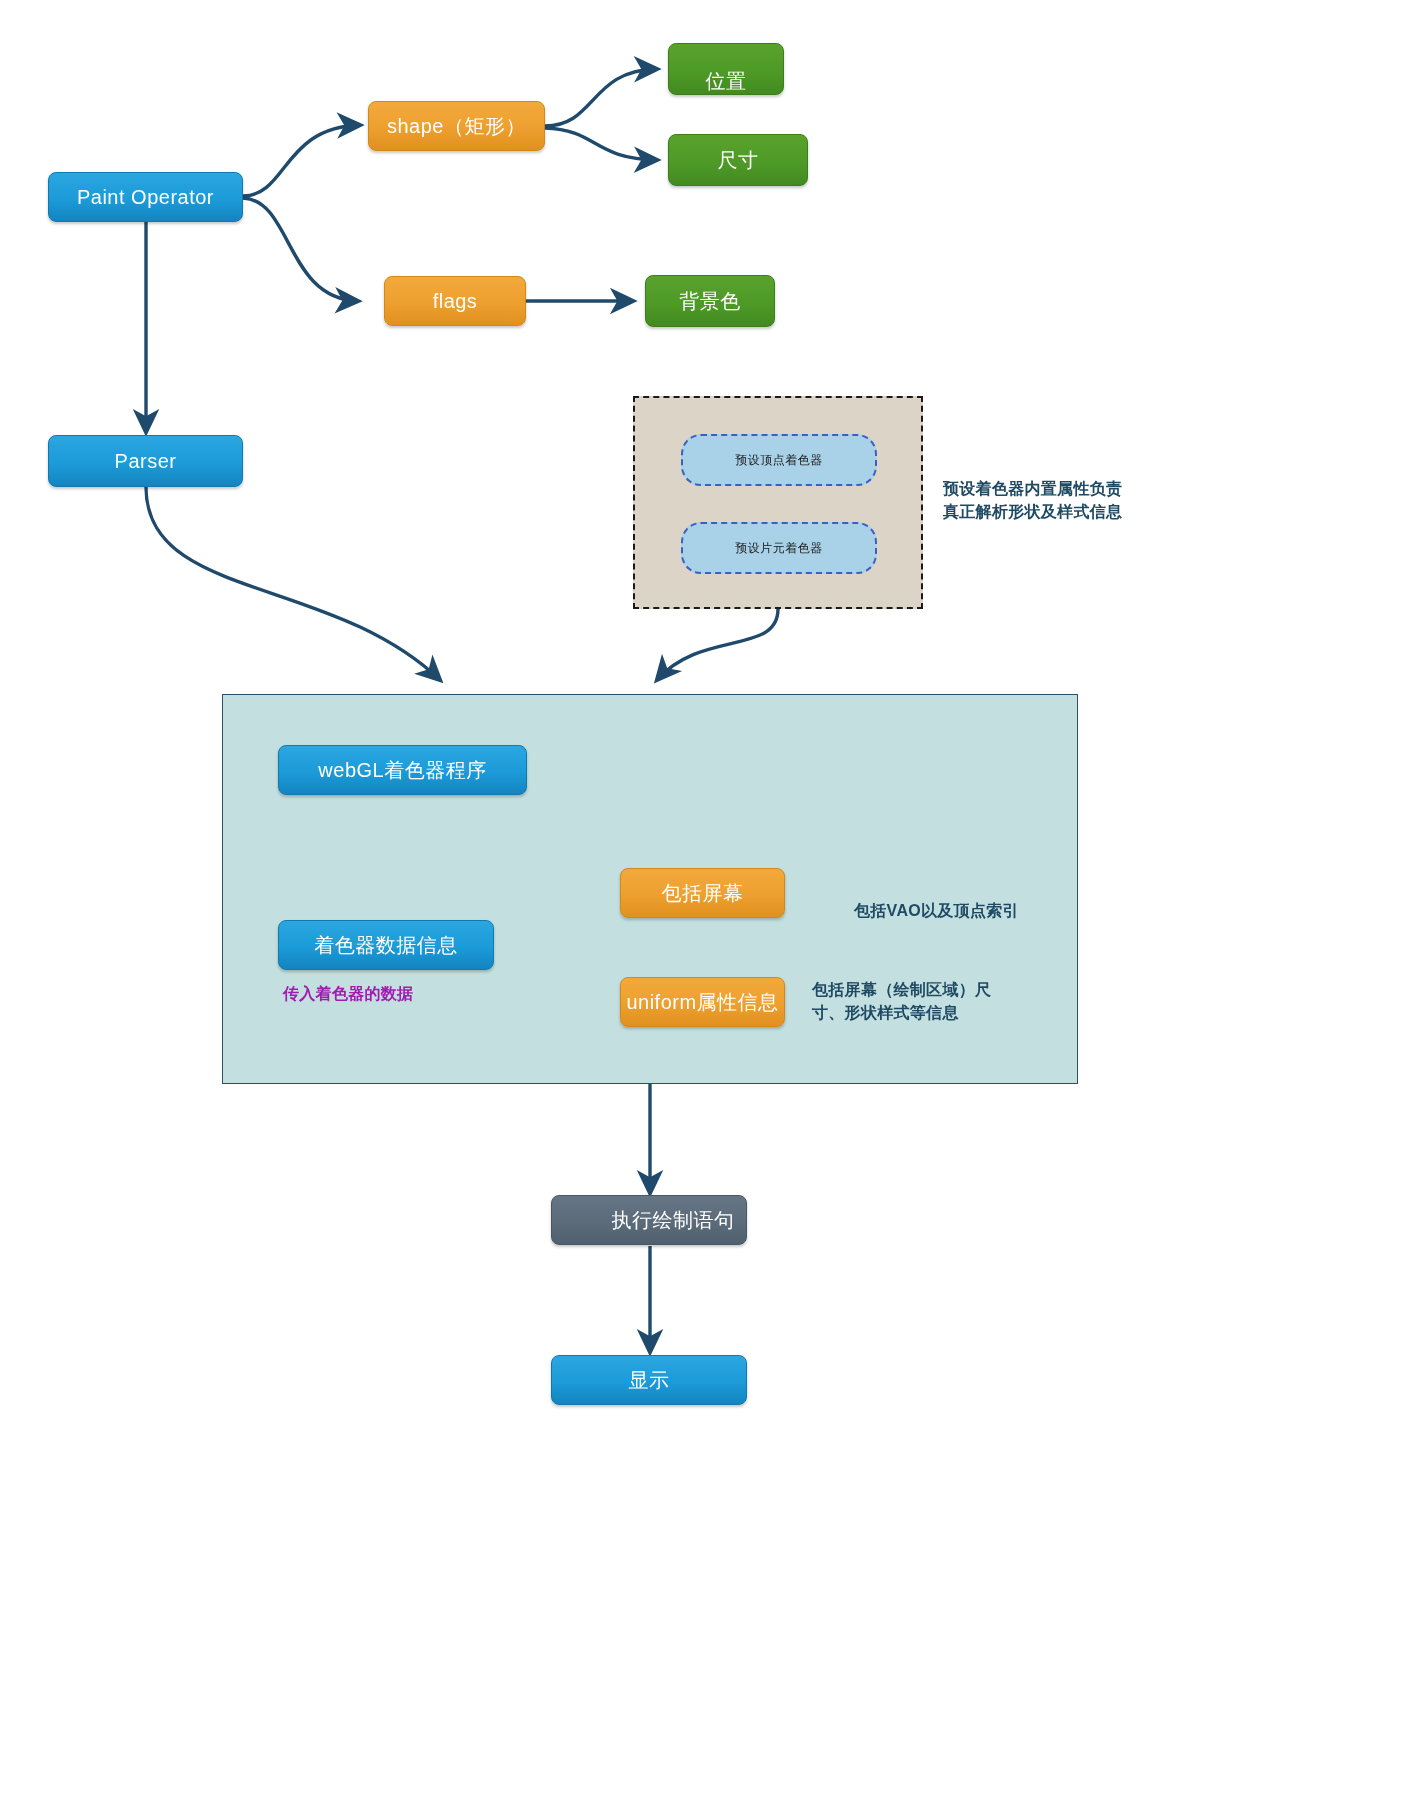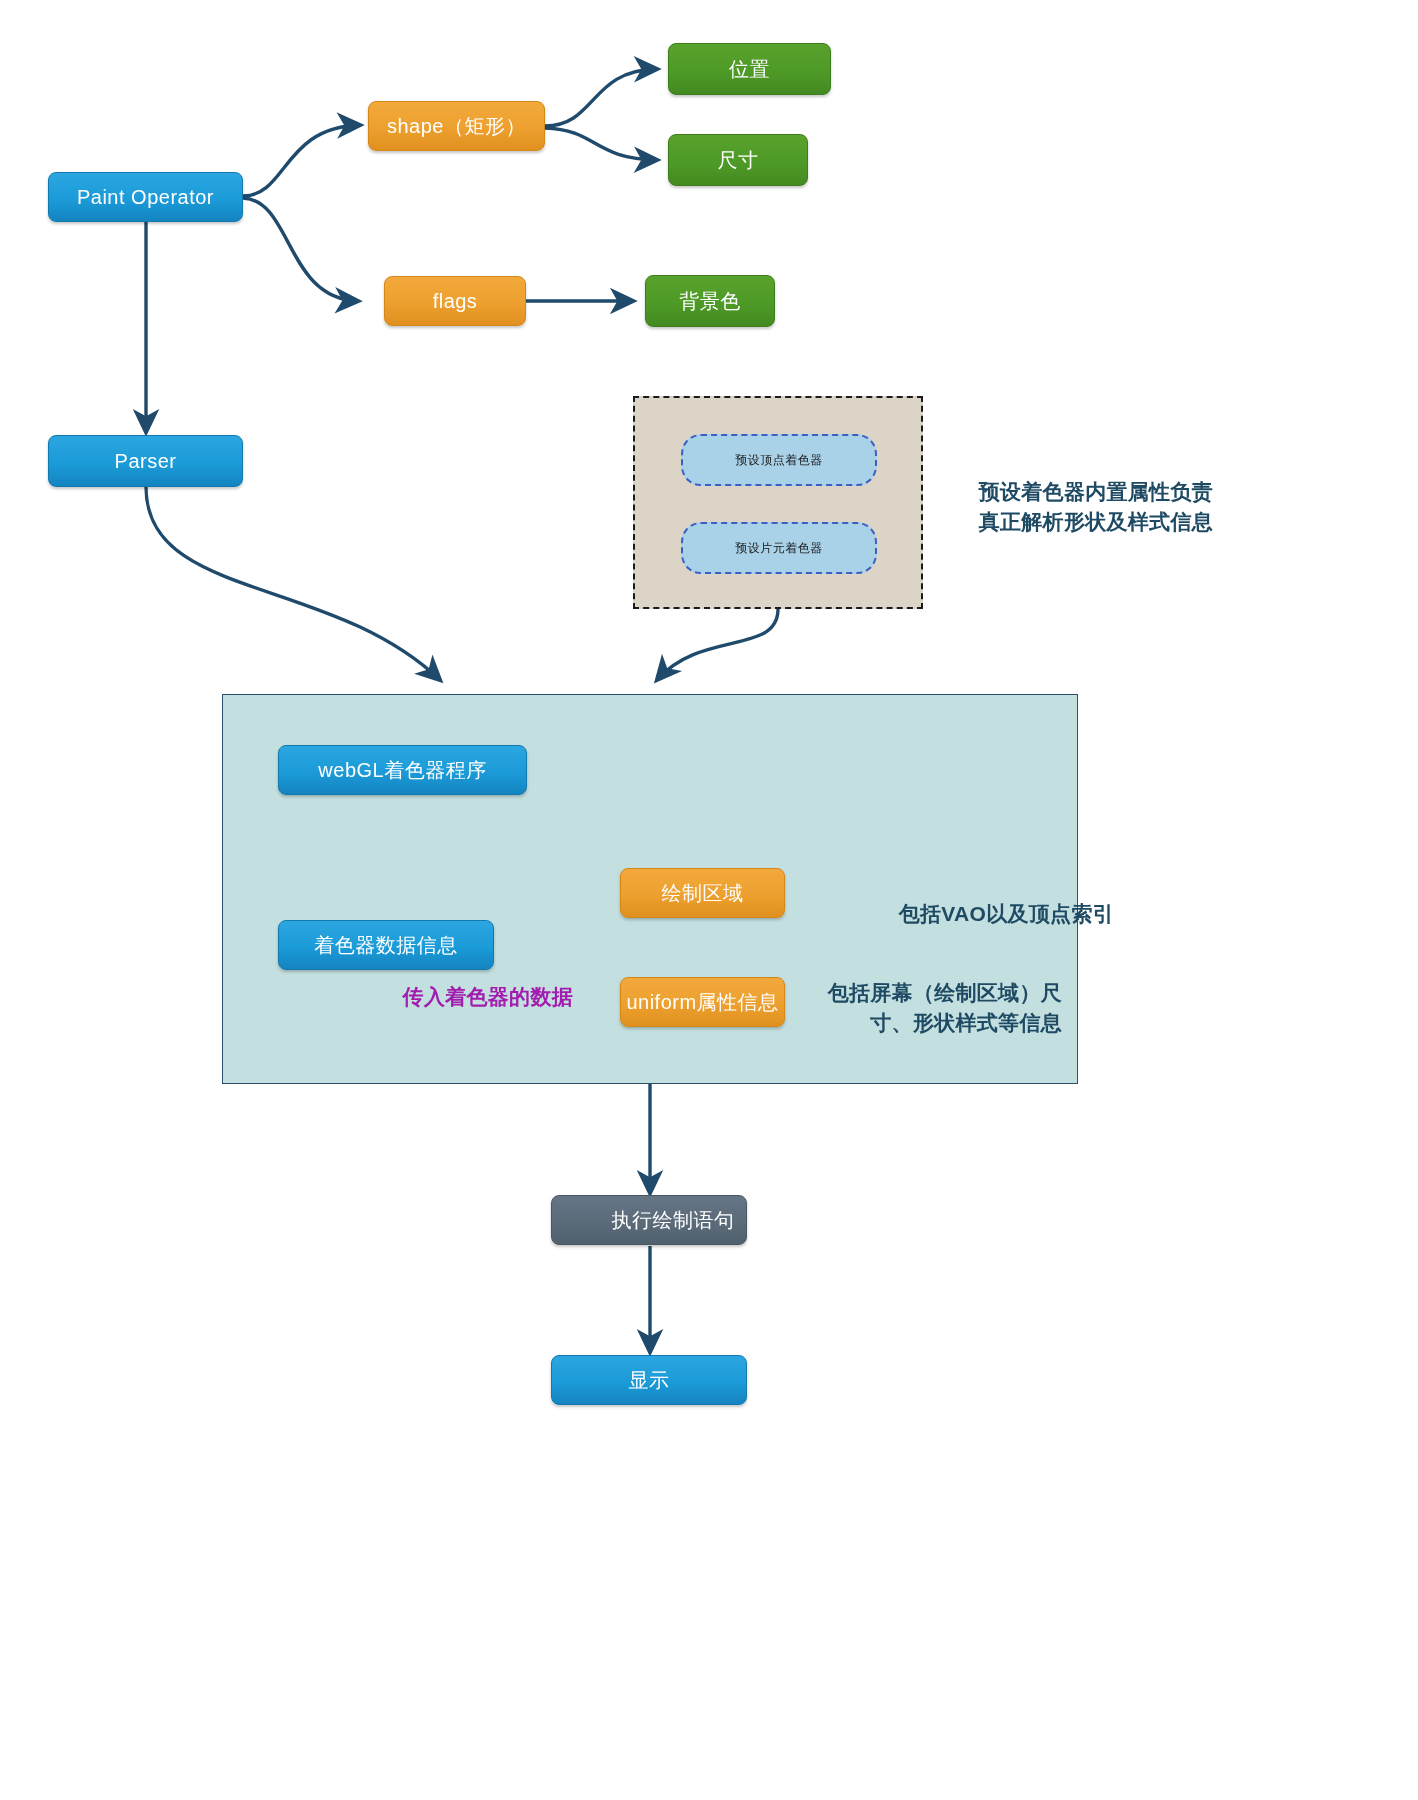--- a/index.html
+++ b/index.html
@@ -75,27 +75,27 @@
   .group-dashed {
     position: absolute;
     background: #ddd4c8;
     border: 2px dashed #1a1a1a;
     z-index: 1;
   }
 
   .note {
     position: absolute;
     color: #1f4a63;
-    font-size: 21px;
+    font-size: 16px;
     font-weight: bold;
     line-height: 1.45;
     letter-spacing: 0.3px;
     z-index: 4;
     white-space: pre-line;
-    text-align: right;
+    text-align: left;
   }
   .note-dark {
     color: #a21caf;
   }
 </style>
 </head>
 <body>
 
 <div id="canvas">
 
@@ -142,21 +142,21 @@
   </div>
 
   <div class="node n-orange" style="left:368px; top:101px; width:177px; height:50px;">
     <span>shape（矩形）</span>
   </div>
 
   <div class="node n-orange" style="left:384px; top:276px; width:142px; height:50px;">
     <span>flags</span>
   </div>
 
-  <div class="node n-green" style="left:668px; top:43px; width:163px; height:52px;">
+  <div class="node n-green" style="left:668px; top:43px; width:116px; height:52px;align-items:flex-end;">
     <span>位置</span>
   </div>
 
   <div class="node n-green" style="left:668px; top:134px; width:140px; height:52px;">
     <span>尺寸</span>
   </div>
 
   <div class="node n-green" style="left:645px; top:275px; width:130px; height:52px;">
     <span>背景色</span>
   </div>
@@ -175,21 +175,21 @@
 
   <div class="node n-blue" style="left:278px; top:745px; width:249px; height:50px;">
     <span>webGL着色器程序</span>
   </div>
 
   <div class="node n-blue" style="left:278px; top:920px; width:216px; height:50px;">
     <span>着色器数据信息</span>
   </div>
 
   <div class="node n-orange" style="left:620px; top:868px; width:165px; height:50px;">
-    <span>绘制区域</span>
+    <span>包括屏幕</span>
   </div>
 
   <div class="node n-orange" style="left:620px; top:977px; width:165px; height:50px;">
     <span>uniform属性信息</span>
   </div>
 
   <div class="node n-gray" style="left:551px; top:1195px; width:196px; height:50px;padding-left:48px;">
     <span>执行绘制语句</span>
   </div>
 

